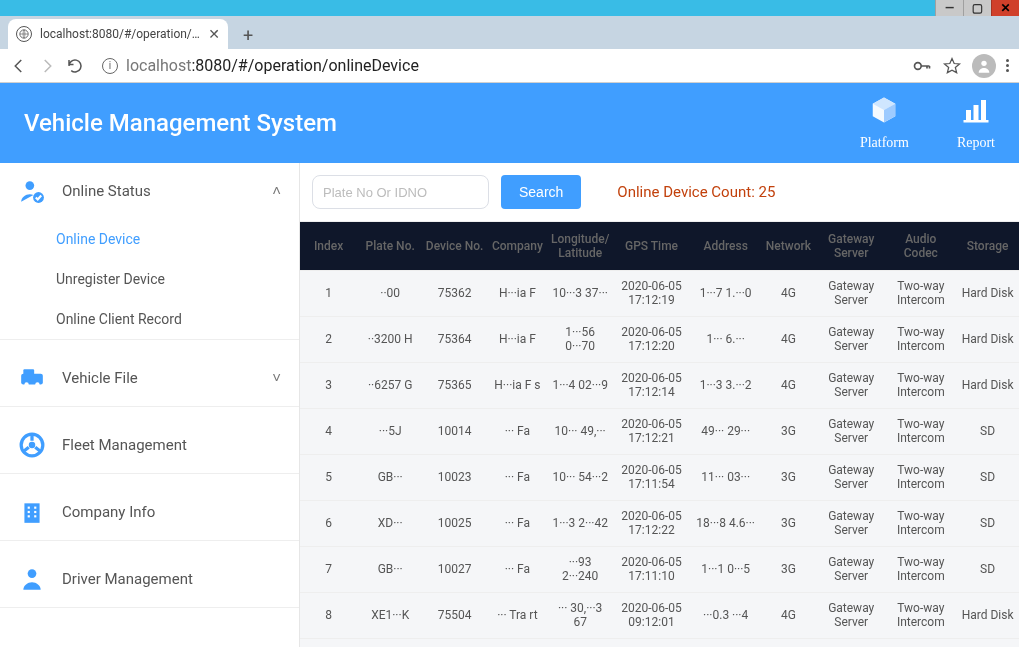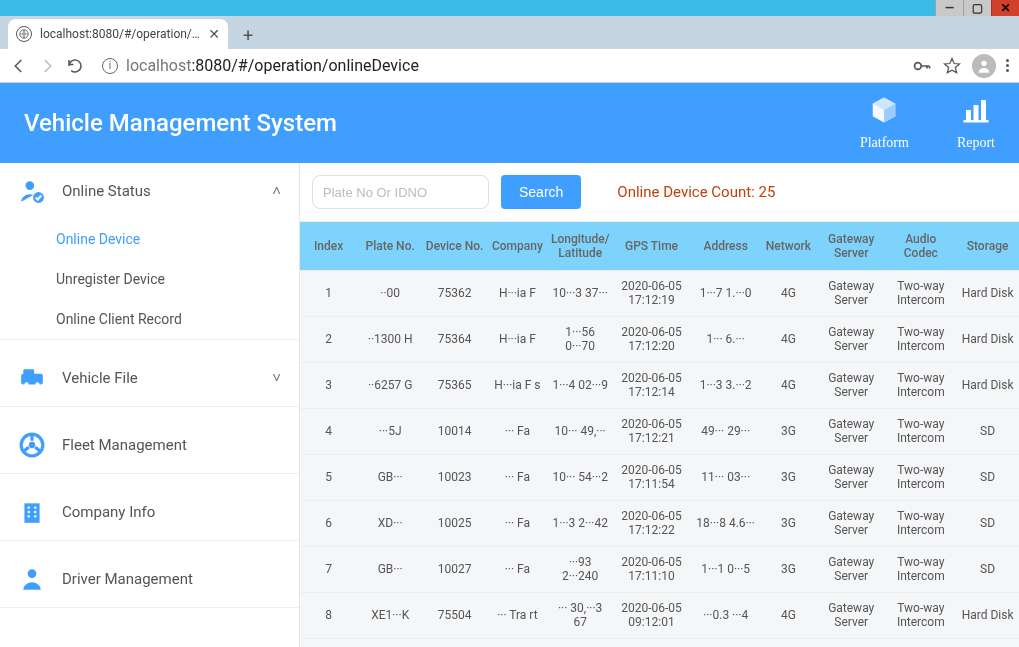--- a/index.html
+++ b/index.html
@@ -203,21 +203,21 @@
     font-size: 12px;
   }
   table.data th, table.data td {
     border-bottom: 1px solid #eee;
     text-align: center;
     padding: 6px 2px;
     color: #555;
     word-break: break-word;
   }
   table.data th {
-    background: #7dd3fc;
+    background: #0f172a;
     font-weight: 500;
     color: #666;
     font-size: 12px;
     height: 48px;
   }
   table.data td { height: 46px; }
   col.c-index  { width: 50px; }
   col.c-plate  { width: 58px; }
   col.c-devno  { width: 55px; }
   col.c-comp   { width: 55px; }
@@ -456,21 +456,21 @@
               <td>10···3 37···</td>
               <td>2020-06-05 17:12:19</td>
               <td>1···7 1.···0</td>
               <td>4G</td>
               <td>Gateway Server</td>
               <td>Two-way Intercom</td>
               <td>Hard Disk</td>
             </tr>
             <tr>
               <td>2</td>
-              <td>··1300 H</td>
+              <td>··3200 H</td>
               <td>75364</td>
               <td>H···ia F</td>
               <td>1···56 0···70</td>
               <td>2020-06-05 17:12:20</td>
               <td>1··· 6.···</td>
               <td>4G</td>
               <td>Gateway Server</td>
               <td>Two-way Intercom</td>
               <td>Hard Disk</td>
             </tr>

